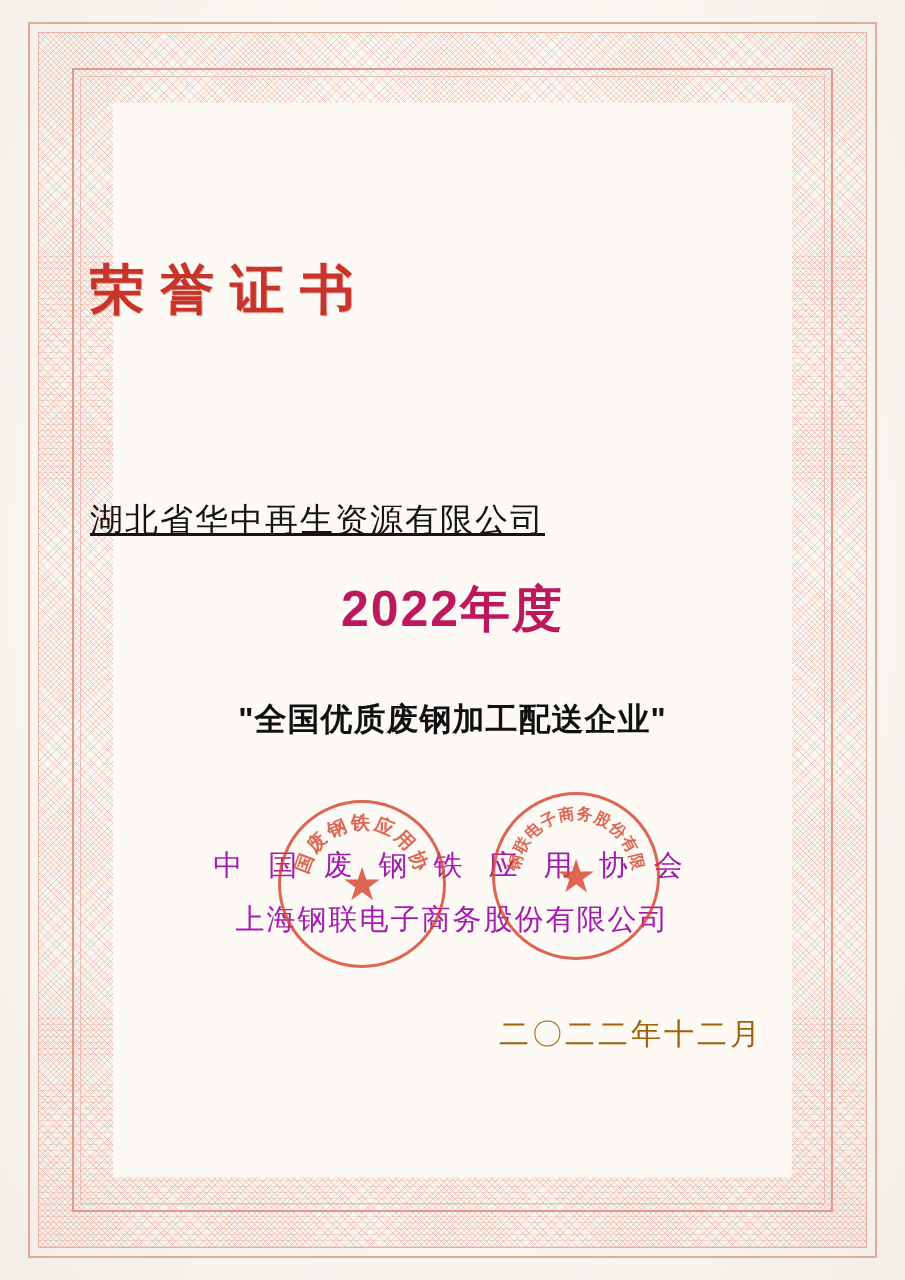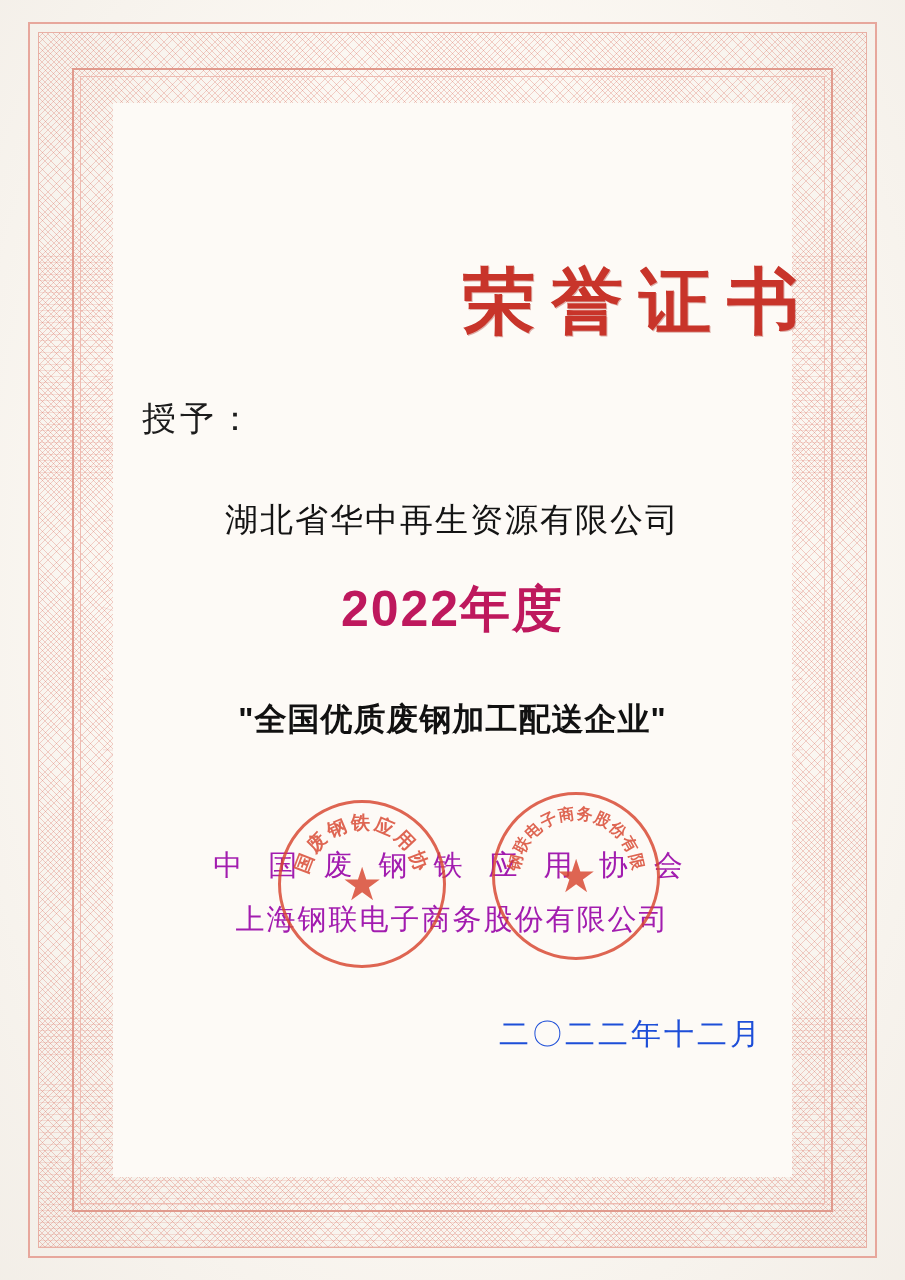--- a/index.html
+++ b/index.html
@@ -96,24 +96,24 @@
     right: 90px;
     top: 86px;
     bottom: 86px;
   }
 
   .cert-title {
     position: absolute;
     top: 168px;
     left: 0;
     right: 0;
-    text-align: right;
+    text-align: left;
     font-family: "DejaVu Serif", serif;
     font-weight: bold;
-    font-size: 72px;
+    font-size: 54px;
     letter-spacing: 16px;
     color: #c8342a;
     text-shadow: 1px 1px 0 rgba(160,30,20,0.35);
     white-space: nowrap;
   }
 
   .award-to {
     position: absolute;
     top: 310px;
     left: 52px;
@@ -121,25 +121,26 @@
     letter-spacing: 4px;
     color: #1d1d1d;
     font-family: "Liberation Sans", sans-serif;
   }
 
   .recipient {
     position: absolute;
     top: 412px;
     left: 0;
     right: 0;
-    text-align: center;
+    text-align: left;
     font-size: 33px;
     letter-spacing: 2px;
     color: #141414;
     font-weight: 500;
+    text-decoration: underline;
   }
 
   .year {
     position: absolute;
     top: 490px;
     left: 0;
     right: 0;
     text-align: center;
     font-size: 50px;
     font-weight: bold;
@@ -176,21 +177,21 @@
   .issuer-line.second {
     letter-spacing: 2px;
   }
 
   .date {
     position: absolute;
     top: 928px;
     right: 52px;
     font-size: 30px;
     letter-spacing: 3px;
-    color: #1d4ed8;
+    color: #a16207;
   }
 
   
   .seal {
     position: absolute;
     width: 162px;
     height: 162px;
     border: 3px solid #d8452f;
     border-radius: 50%;
     opacity: 0.82;
@@ -298,21 +299,20 @@
   <div class="frame-band">
     <div class="frame-band-inner-mask"></div>
   </div>
   <div class="frame-inner-line"></div>
   <div class="frame-inner-line2"></div>
 
   <div class="content">
 
     <div class="cert-title">荣誉证书</div>
 
-    <div class="award-to">授予：</div>
 
     <div class="recipient">湖北省华中再生资源有限公司</div>
 
     <div class="year">2022年度</div>
 
     <div class="honor-name">"全国优质废钢加工配送企业"</div>
 
     <div class="issuers">
       <div class="issuer-line">中 国 废 钢 铁 应 用 协 会</div>
       <div class="issuer-line second">上海钢联电子商务股份有限公司</div>

